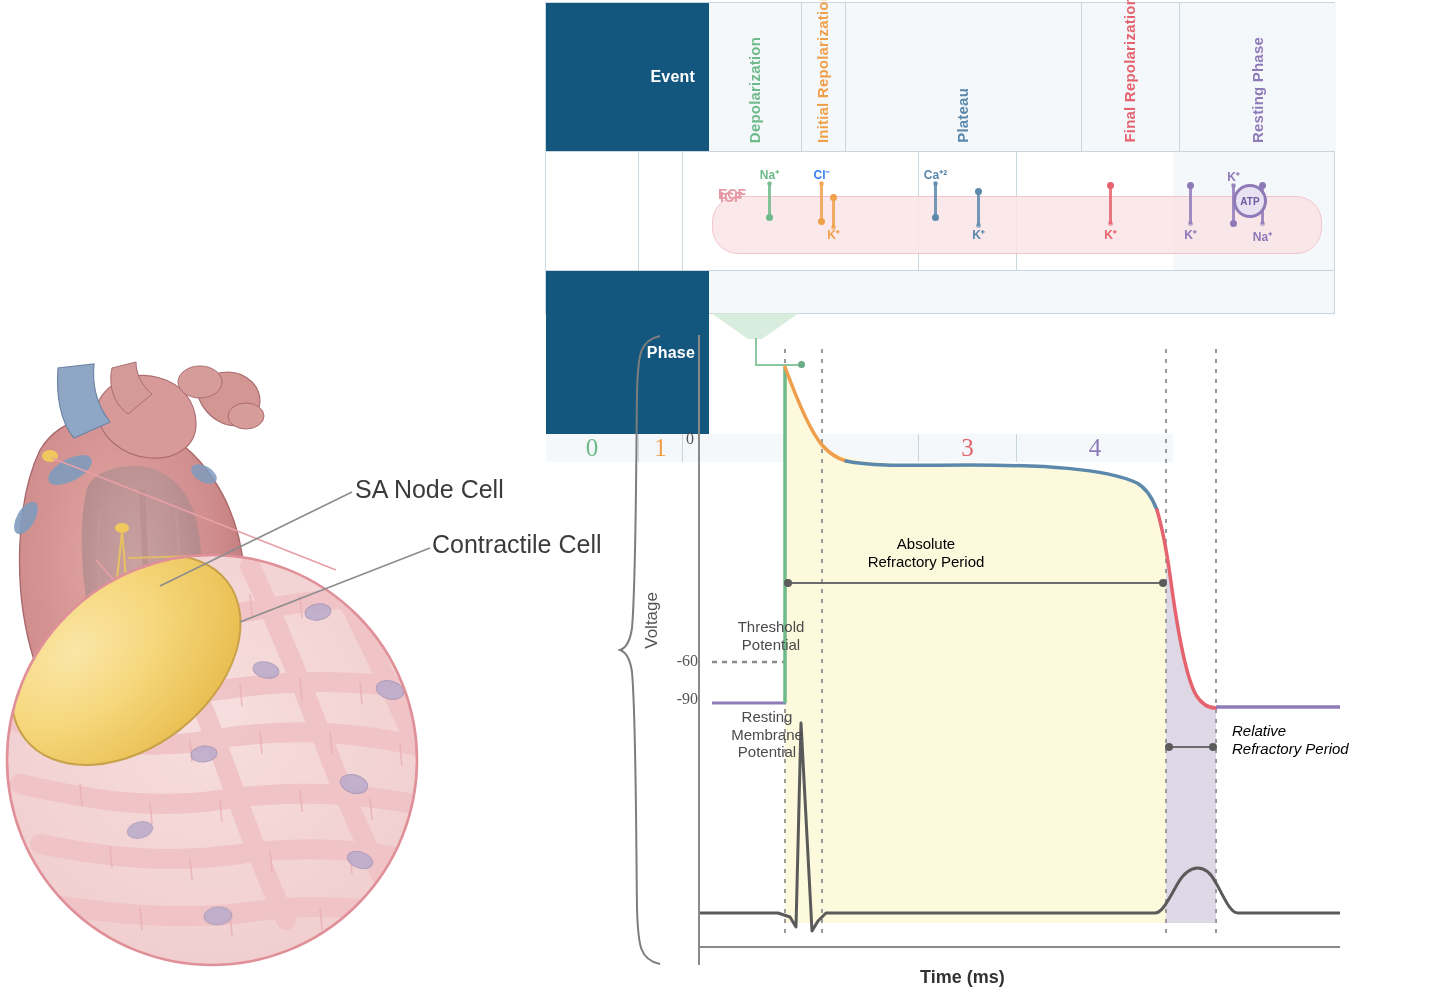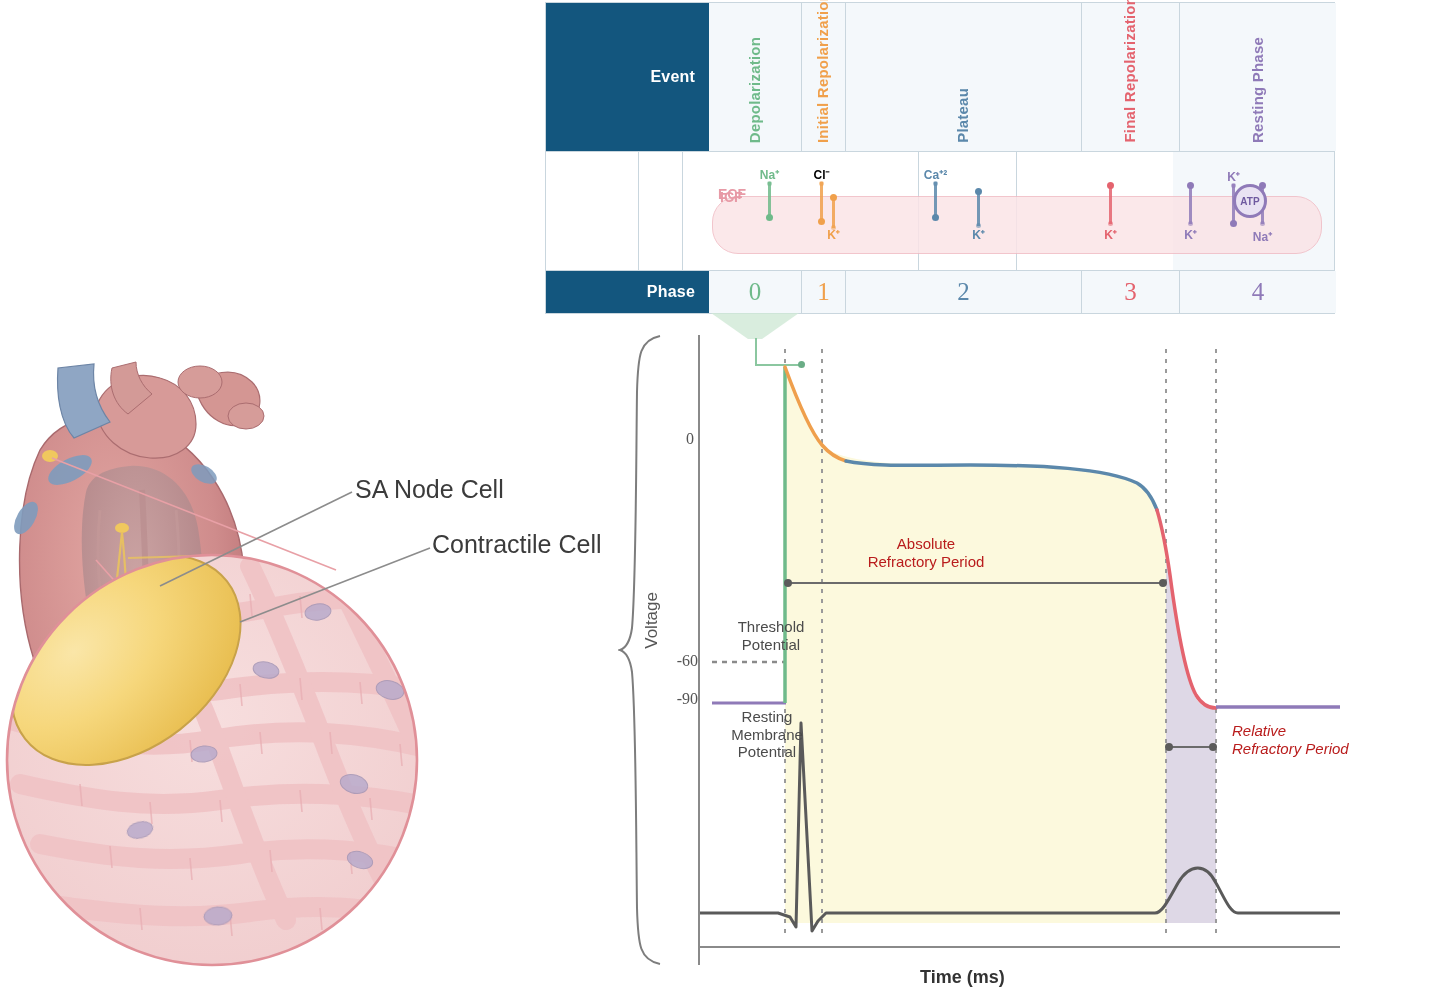--- a/index.html
+++ b/index.html
@@ -15,21 +15,21 @@
   
   .phase-table {
     position: absolute; left: 545px; top: 2px;
     width: 790px; height: 312px;
     border: 1px solid #c9d6de;
     background: #f4f8fb;
   }
   .pt-row { display: flex; width: 100%; }
   .pt-row.r-event { height: 148px; }
   .pt-row.r-ion   { height: 120px; border-top: 1px solid #c9d6de; border-bottom: 1px solid #c9d6de; }
-  .pt-row.r-phase { height: 42px; }
+  .pt-row.r-phase { height: 42px; flex-direction: column; }
 
   .pt-label {
     width: 163px; flex: 0 0 163px;
     background: #13567e;
     color: #ffffff;
     display: flex; align-items: center; justify-content: flex-end;
     padding-right: 14px;
     font-size: 16px; font-weight: bold;
     letter-spacing: .2px;
   }
@@ -123,21 +123,21 @@
     position: absolute; left: 300px; bottom: -18px;
     font-size: 18px; font-weight: bold; color: #333;
   }
   .plot { position: absolute; left: 80px; top: 5px; width: 640px; height: 608px; }
 
   .txt-threshold, .txt-rmp {
     position: absolute; font-size: 15px; color: #4b4b4b;
     text-align: center; line-height: 1.18; white-space: pre-line;
   }
   .txt-abs, .txt-rel {
-    position: absolute; font-size: 15px; color: #b91c1c;
+    position: absolute; font-size: 15px; color: #000000;
     text-align: center; line-height: 1.2; white-space: pre-line;
   }
   .txt-rel { text-align: left; font-style: italic; }
 
   
   .left-art { position: absolute; left: 0; top: 360px; width: 620px; height: 620px; }
   .lbl-sa, .lbl-cc {
     position: absolute; font-size: 25px; color: #3b3b3b; white-space: nowrap;
   }
   .lbl-sa { left: 355px; top: 115px; }
@@ -224,21 +224,21 @@
       <div class="ion" style="left: 769px; top: 0px; width: 1px;">
         <div class="stem" style="top: 182px; height: 36px; background: rgb(111, 186, 138); opacity: 0.85;"></div>
         <div class="dot" style="background: rgb(111, 186, 138); top: 214px;"></div>
         <div class="dot" style="background: rgb(111, 186, 138); opacity: 0.55; width: 5px; height: 5px; margin-left: -2.5px; top: 181px;"></div>
         <div class="txt" style="top: 166px; color: rgb(111, 186, 138);">Na⁺</div>
       </div>
       <div class="ion" style="left: 821px; top: 0px; width: 1px;">
         <div class="stem" style="top: 182px; height: 40px; background: rgb(240, 160, 75); opacity: 0.85;"></div>
         <div class="dot" style="background: rgb(240, 160, 75); top: 218px;"></div>
         <div class="dot" style="background: rgb(240, 160, 75); opacity: 0.55; width: 5px; height: 5px; margin-left: -2.5px; top: 181px;"></div>
-        <div class="txt" style="top: 166px; color: #000000;">Cl⁻</div>
+        <div class="txt" style="top: 166px; color: #3b82f6;">Cl⁻</div>
       </div>
       <div class="ion" style="left: 833px; top: 0px; width: 1px;">
         <div class="stem" style="top: 196px; height: 32px; background: rgb(240, 160, 75); opacity: 0.85;"></div>
         <div class="dot" style="background: rgb(240, 160, 75); top: 194px;"></div>
         <div class="dot" style="background: rgb(240, 160, 75); opacity: 0.55; width: 5px; height: 5px; margin-left: -2.5px; top: 225px;"></div>
         <div class="txt" style="top: 226px; color: rgb(240, 160, 75);">K⁺</div>
       </div>
       <div class="ion" style="left: 935px; top: 0px; width: 1px;">
         <div class="stem" style="top: 182px; height: 36px; background: rgb(91, 136, 171); opacity: 0.85;"></div>
         <div class="dot" style="background: rgb(91, 136, 171); top: 214px;"></div>

